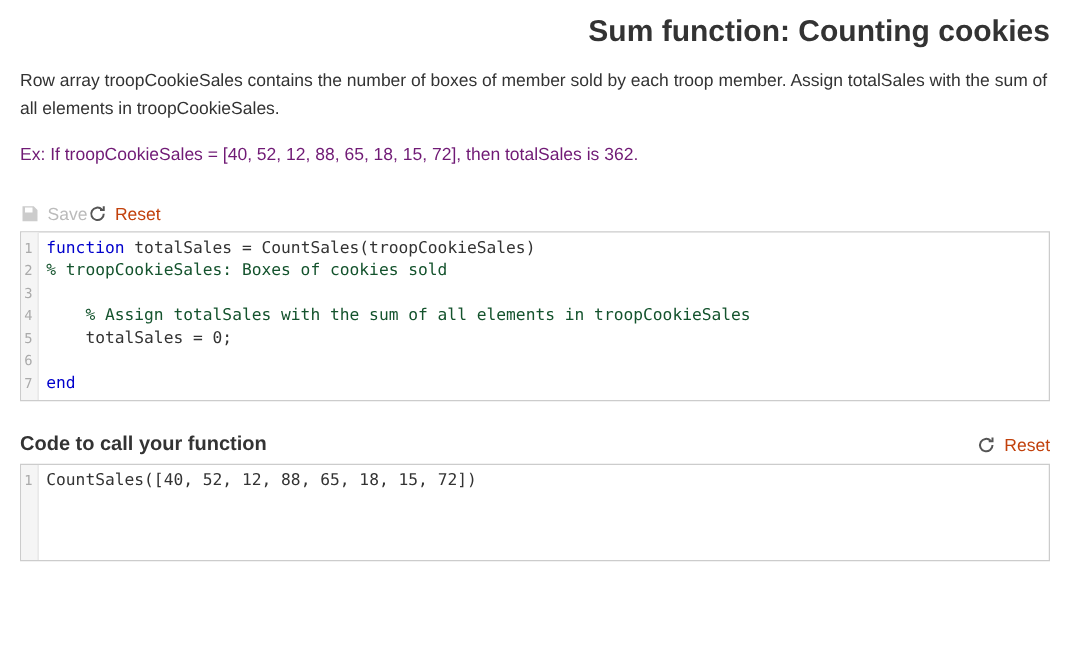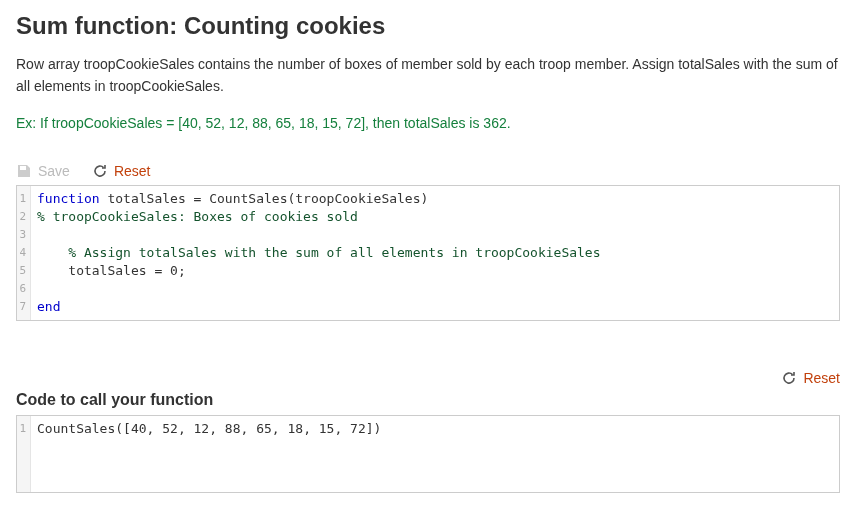--- a/index.html
+++ b/index.html
@@ -9,54 +9,53 @@
     font-family: -apple-system, BlinkMacSystemFont, "Segoe UI", Helvetica, Arial, sans-serif;
     color: #333;
     background: #fff;
     width: 856px;
   }
   h1.page-title {
     font-size: 24px;
     font-weight: 700;
     margin: 4px 0 14px 0;
     color: #333;
+    text-align: right;
   }
   p.description {
     font-size: 14px;
     line-height: 1.55;
     margin: 6px 0 10px 0;
     color: #333;
   }
   p.example {
     font-size: 14px;
     line-height: 1.55;
     margin: 16px 0 28px 0;
-    color: #15803d;
+    color: #701a75;
   }
   .section-header {
     display: flex;
     align-items: center;
     justify-content: space-between;
     margin: 20px 0 6px 0;
   }
   .section-title {
     font-size: 18px;
     font-weight: 700;
     color: #333;
   }
   .section-title.small {
     font-size: 16px;
     font-weight: 700;
     color: #333;
-    margin-top: 44px;
   }
   .toolbar {
     display: flex;
     align-items: flex-end;
-    gap: 22px;
   }
   .toolbar-btn {
     display: inline-flex;
     align-items: center;
     gap: 6px;
     font-size: 14px;
     color: #c2410c;
     cursor: pointer;
     user-select: none;
     background: none;

